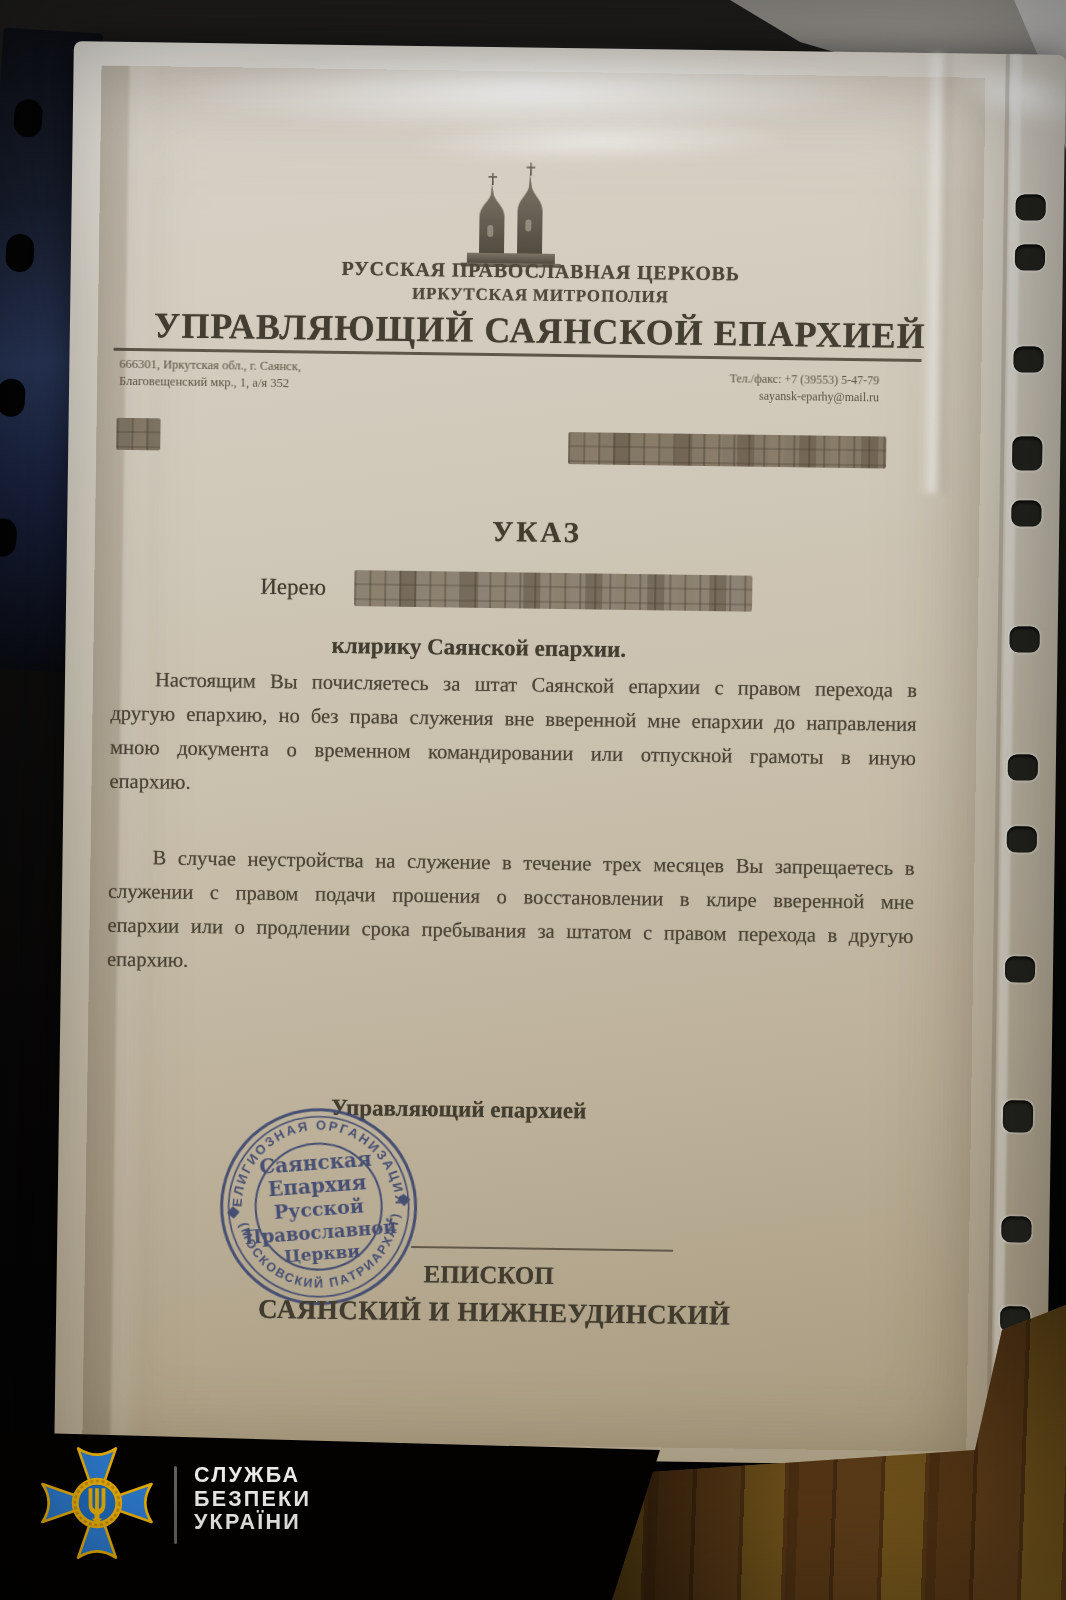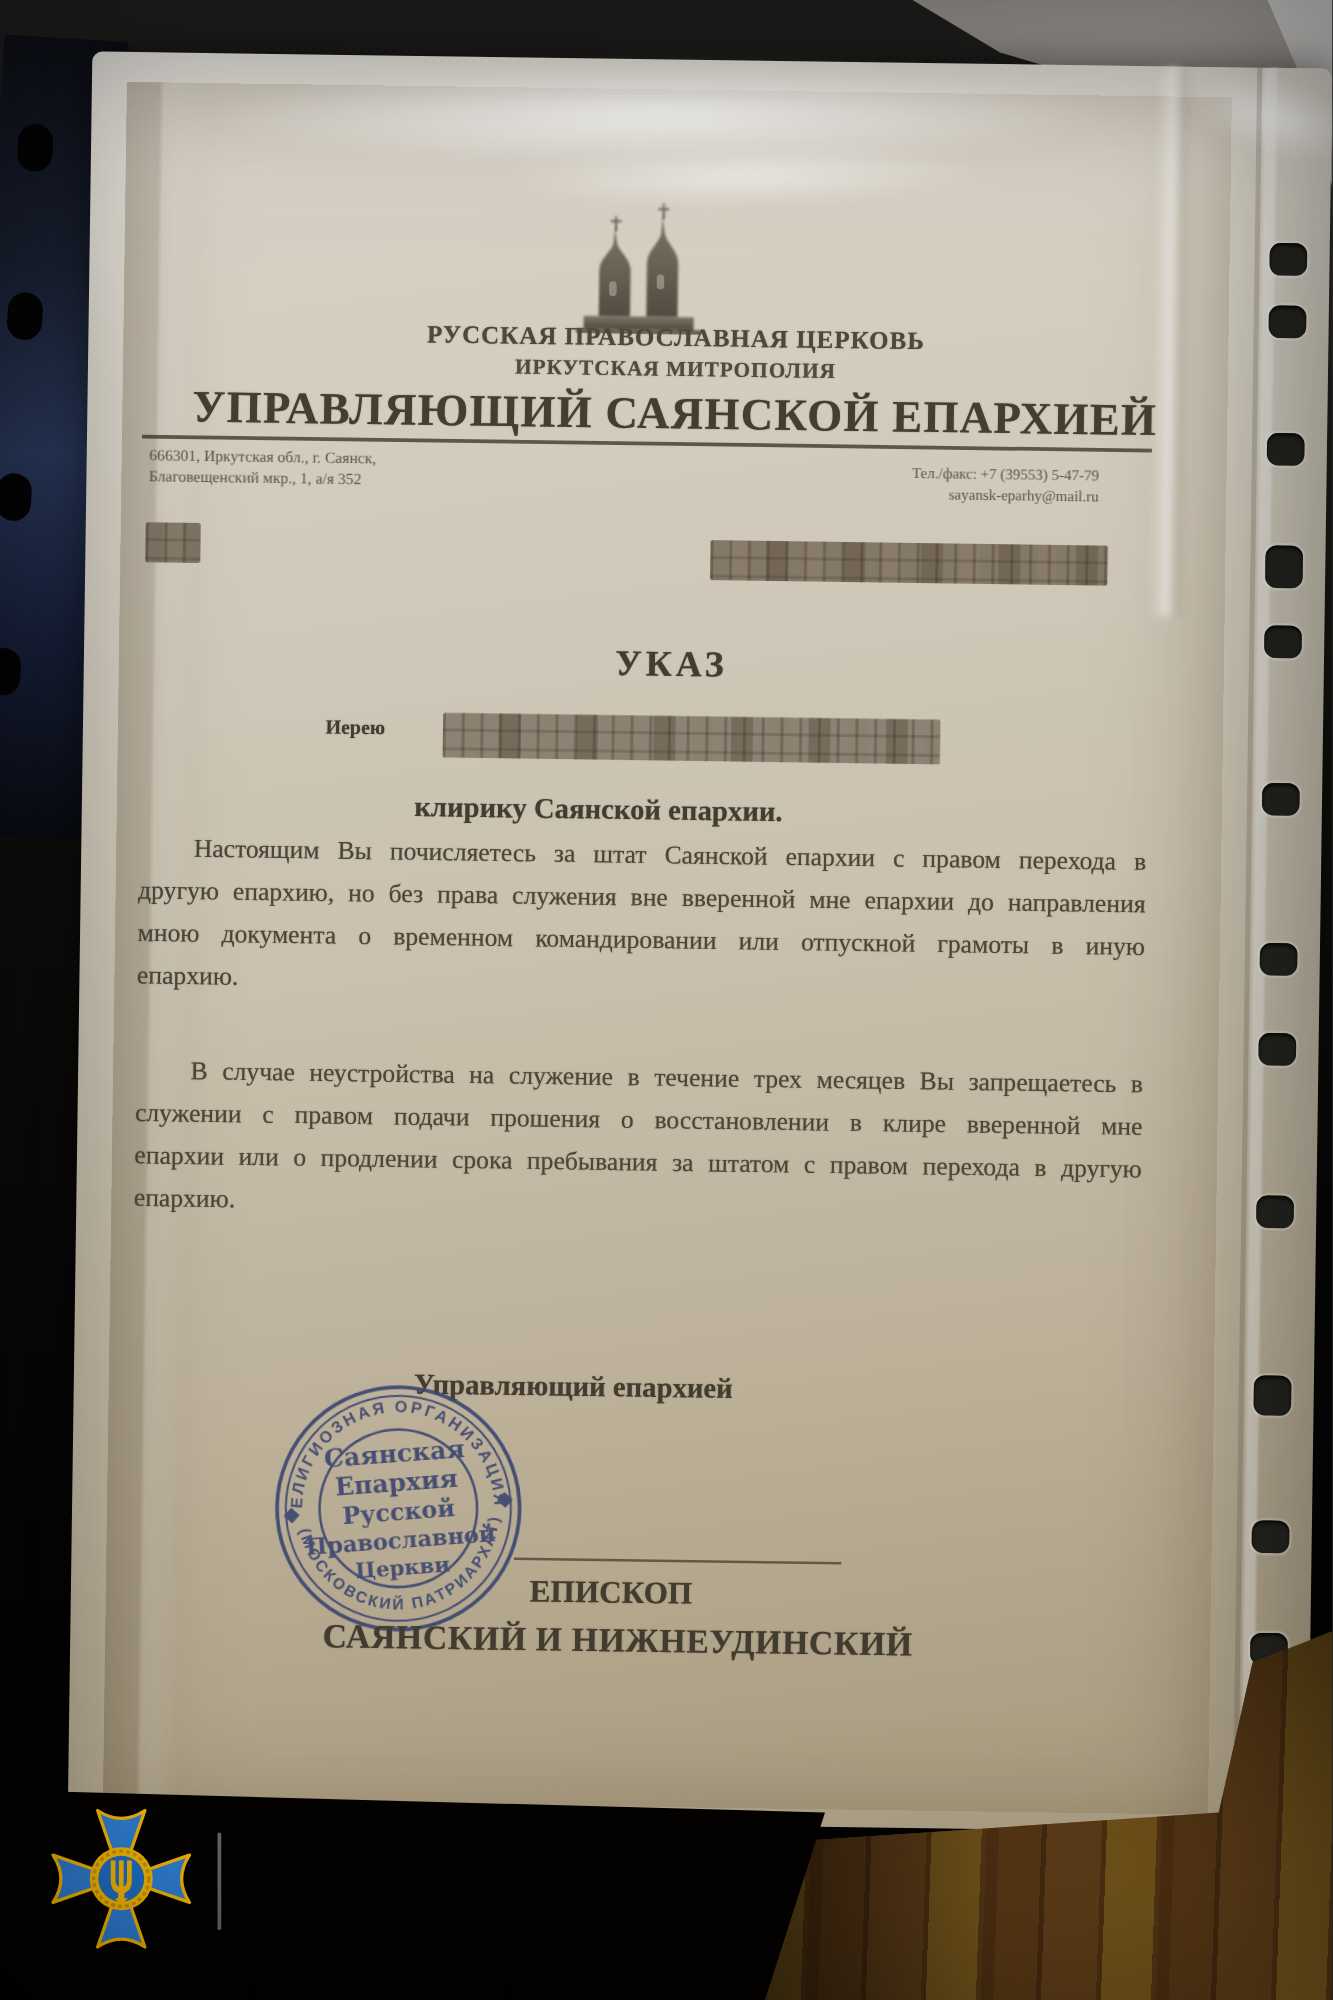--- a/index.html
+++ b/index.html
@@ -67,21 +67,21 @@
     background-color:#8e8373;
     background-image:
       linear-gradient(90deg,rgba(55,45,32,.30) 2px,transparent 2px),
       linear-gradient(0deg,rgba(55,45,32,.22) 2px,transparent 2px),
       linear-gradient(90deg,transparent 0 22%,rgba(140,128,108,.55) 22% 48%,transparent 48% 72%,rgba(100,88,70,.55) 72%);
     background-size:15px 15px,15px 15px,62px 100%;}
   .redact-a{left:20px;top:352px;width:44px;height:32px;background-color:#7e7464;}
   .redact-b{left:472px;top:360px;width:318px;height:32px;background-color:#847866;}
   .redact-name{left:260px;top:501px;width:398px;height:36px;background-color:#8c8374;}
   .ukaz{top:444px;font-size:29px;font-weight:bold;letter-spacing:3px;color:#433d30;}
-  .addr-label{position:absolute;left:166px;top:506px;font-size:16px;font-weight:bold;color:#433d30;}
+  .addr-label{position:absolute;left:166px;top:506px;font-size:23px;font-weight:normal;color:#433d30;}
   .addr-role{position:absolute;left:238px;top:564px;font-size:23px;font-weight:bold;color:#433d30;}
   .para{position:absolute;left:18px;width:806px;font-size:20.5px;line-height:34px;
     text-align:justify;text-indent:44px;word-spacing:5px;color:#4d4638;}
   .para1{top:596px;} .para2{top:774px;}
   .signer{position:absolute;left:244px;top:1026px;font-size:23px;font-weight:bold;color:#433d30;}
   .stamp{position:absolute;left:128px;top:1033px;width:210px;height:210px;opacity:.9;transform:rotate(-5deg);filter:blur(.3px);}
   .sig-line{position:absolute;left:326px;top:1176px;width:262px;border-top:2.5px solid rgba(62,54,40,.7);}
   .rank{position:absolute;left:304px;top:1190px;width:200px;text-align:center;font-size:25px;font-weight:bold;color:#423c2f;}
   .see{position:absolute;left:150px;top:1226px;width:520px;text-align:center;font-size:27px;font-weight:bold;letter-spacing:.5px;color:#423c2f;}
   
@@ -222,16 +222,21 @@
         <path d="M60,60 L8,42  Q20,60 8,78  Z"></path>
         <path d="M60,60 L42,112 Q60,100 78,112 Z"></path>
         <path d="M60,60 L112,42 Q100,60 112,78 Z"></path>
       </g>
       <circle cx="60" cy="60" r="24" fill="#f0b400"></circle>
       <circle cx="60" cy="60" r="21" fill="none" stroke="#c89000" stroke-width="2.5" stroke-dasharray="3 2.4"></circle>
       <circle cx="60" cy="60" r="17.5" fill="#1f6cc0"></circle>
       <path fill="#f0b400" d="M52,46 h3.6 v15 q0,4 2.6,5 V46 h3.6 v20 q2.6,-1 2.6,-5 V46 H68 v16 q0,6.5 -5.6,9 v3.8 h2.6 L60,80 l-5,-5.2 h2.6 V71 q-5.6,-2.5 -5.6,-9 Z"></path>
     </svg>
     <div class="sbu-divider"></div>
+    <div class="sbu-text">
+      <div>СЛУЖБА</div>
+      <div>БЕЗПЕКИ</div>
+      <div>УКРАЇНИ</div>
+    </div>
   </div>
 
   <div class="vignette"></div>
 </div>
 
 </body></html>

